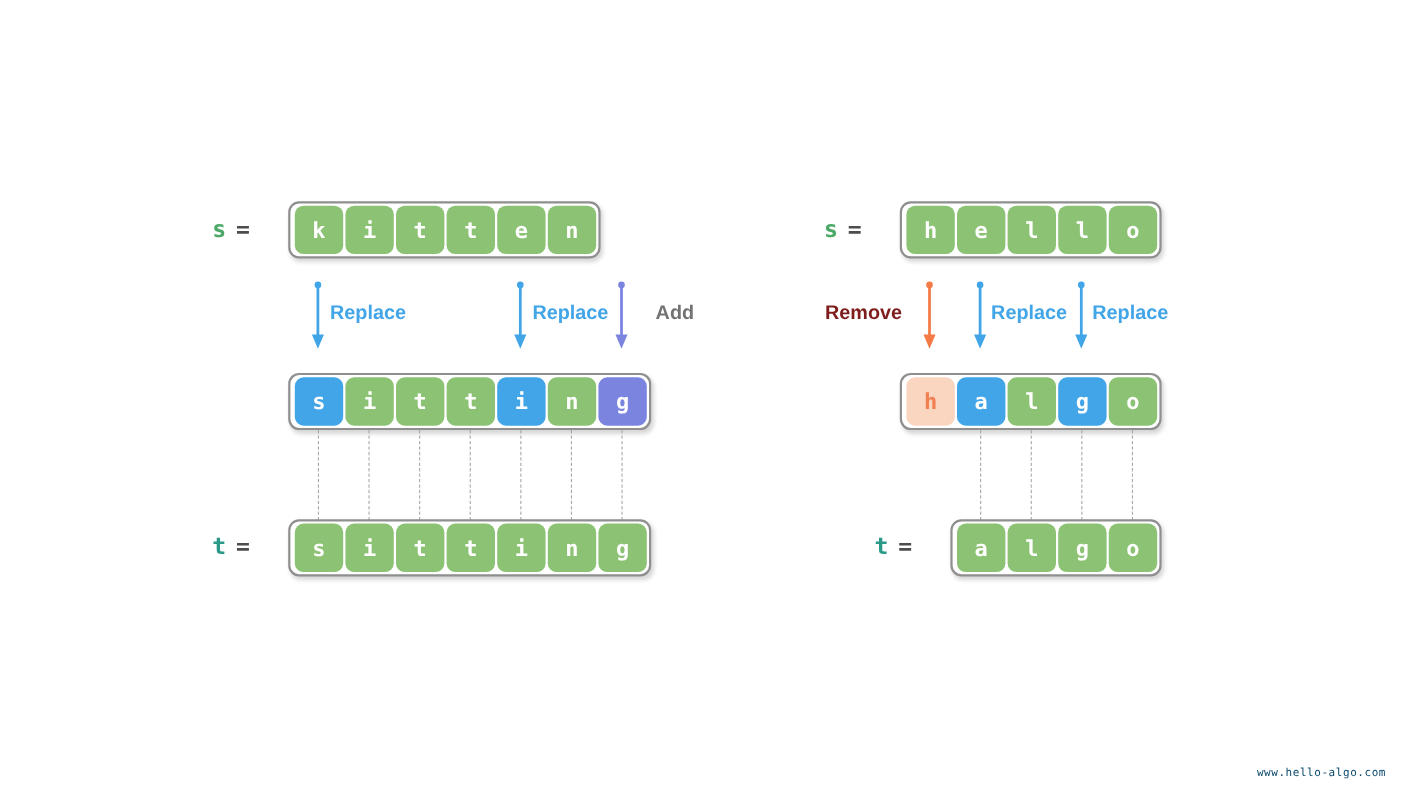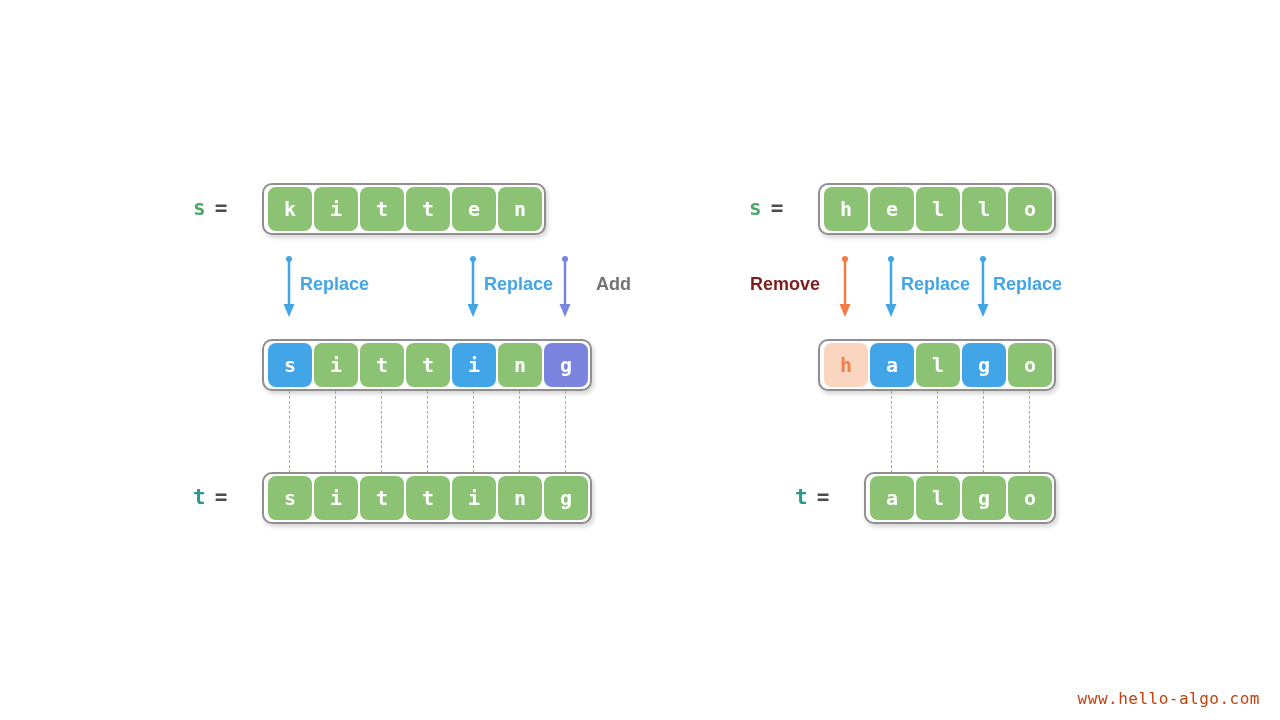--- a/index.html
+++ b/index.html
@@ -88,22 +88,22 @@
     width: 0;
     border-left: 1px dashed #a8a8a8;
   }
 
   
   .watermark {
     position: absolute;
     right: 20px;
     bottom: 12px;
     font-family: "DejaVu Sans Mono", "Liberation Mono", monospace;
-    font-size: 16px;
-    color: #c2410c;
+    font-size: 10px;
+    color: #0c4a6e;
     letter-spacing: 0.5px;
   }
 </style>
 </head>
 <body>
 
 <div class="canvas" id="canvas">
 
   <div class="var-label" style="left:193px; top:198px; color:#4ca867;">
     <span>s</span><span class="veq">=</span>

